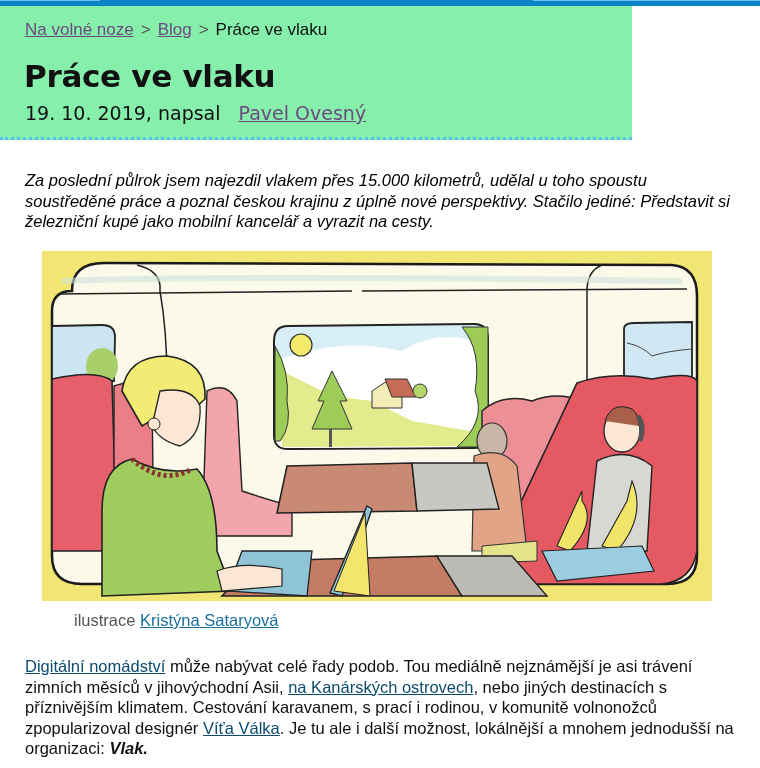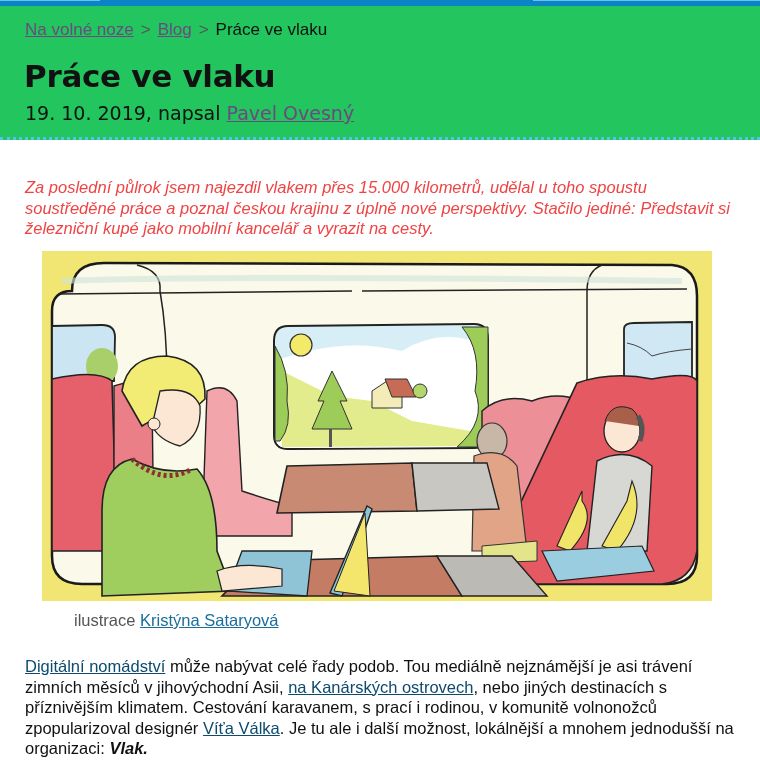--- a/index.html
+++ b/index.html
@@ -11,46 +11,46 @@
     position: relative;
   }
   .topbar {
     position: absolute; left: 0; top: 0; width: 760px; height: 6px;
     background: #0a84c6;
   }
   .topbar .seg {
     position: absolute; top: 0; height: 1px; background: #6cc0ea;
   }
   .header {
-    position: absolute; left: 0; top: 6px; width: 760px; height: 131px;
-    background: #22c55e;
+    position: absolute; left: 0; top: 6px; width: 632px; height: 131px;
+    background: #86efac;
     border-bottom: 3px dotted #55c2ee;
   }
   .breadcrumb {
     position: absolute; left: 25px; top: 14px;
     font-size: 17px; line-height: 20px; color: #111;
     white-space: nowrap;
   }
   .breadcrumb a { color: #6b4a7f; text-decoration: underline; }
   .breadcrumb .sep { color: #555; margin: 0 7px; }
   .title {
     position: absolute; left: 24px; top: 50px; margin: 0;
     font-family: "DejaVu Sans", sans-serif; font-weight: bold;
     font-size: 31px; line-height: 40px; color: #111; letter-spacing: -0.3px;
   }
   .meta {
     position: absolute; left: 25px; top: 95px;
     font-family: "DejaVu Sans", sans-serif;
     font-size: 19px; line-height: 24px; color: #111;
     white-space: nowrap;
   }
-  .meta a { color: #6b4a7f; text-decoration: underline; }
+  .meta a { color: #6b4a7f; text-decoration: underline; margin-left: 12px; }
   .lead {
-    position: absolute; left: 25px; top: 177px; width: 712px; margin: 0;
-    font-style: italic; font-size: 16.5px; line-height: 20.5px; color: #ef4444;
+    position: absolute; left: 25px; top: 170px; width: 712px; margin: 0;
+    font-style: italic; font-size: 16.5px; line-height: 20.5px; color: #000000;
   }
   .figure {
     position: absolute; left: 42px; top: 251px; width: 670px; height: 350px;
     background: #f2e67a; overflow: hidden;
   }
   .figure svg { display: block; }
   .caption {
     position: absolute; left: 48px; top: 610px;
     font-size: 16.5px; line-height: 20px; color: #555; margin-left: 26px;
   }

